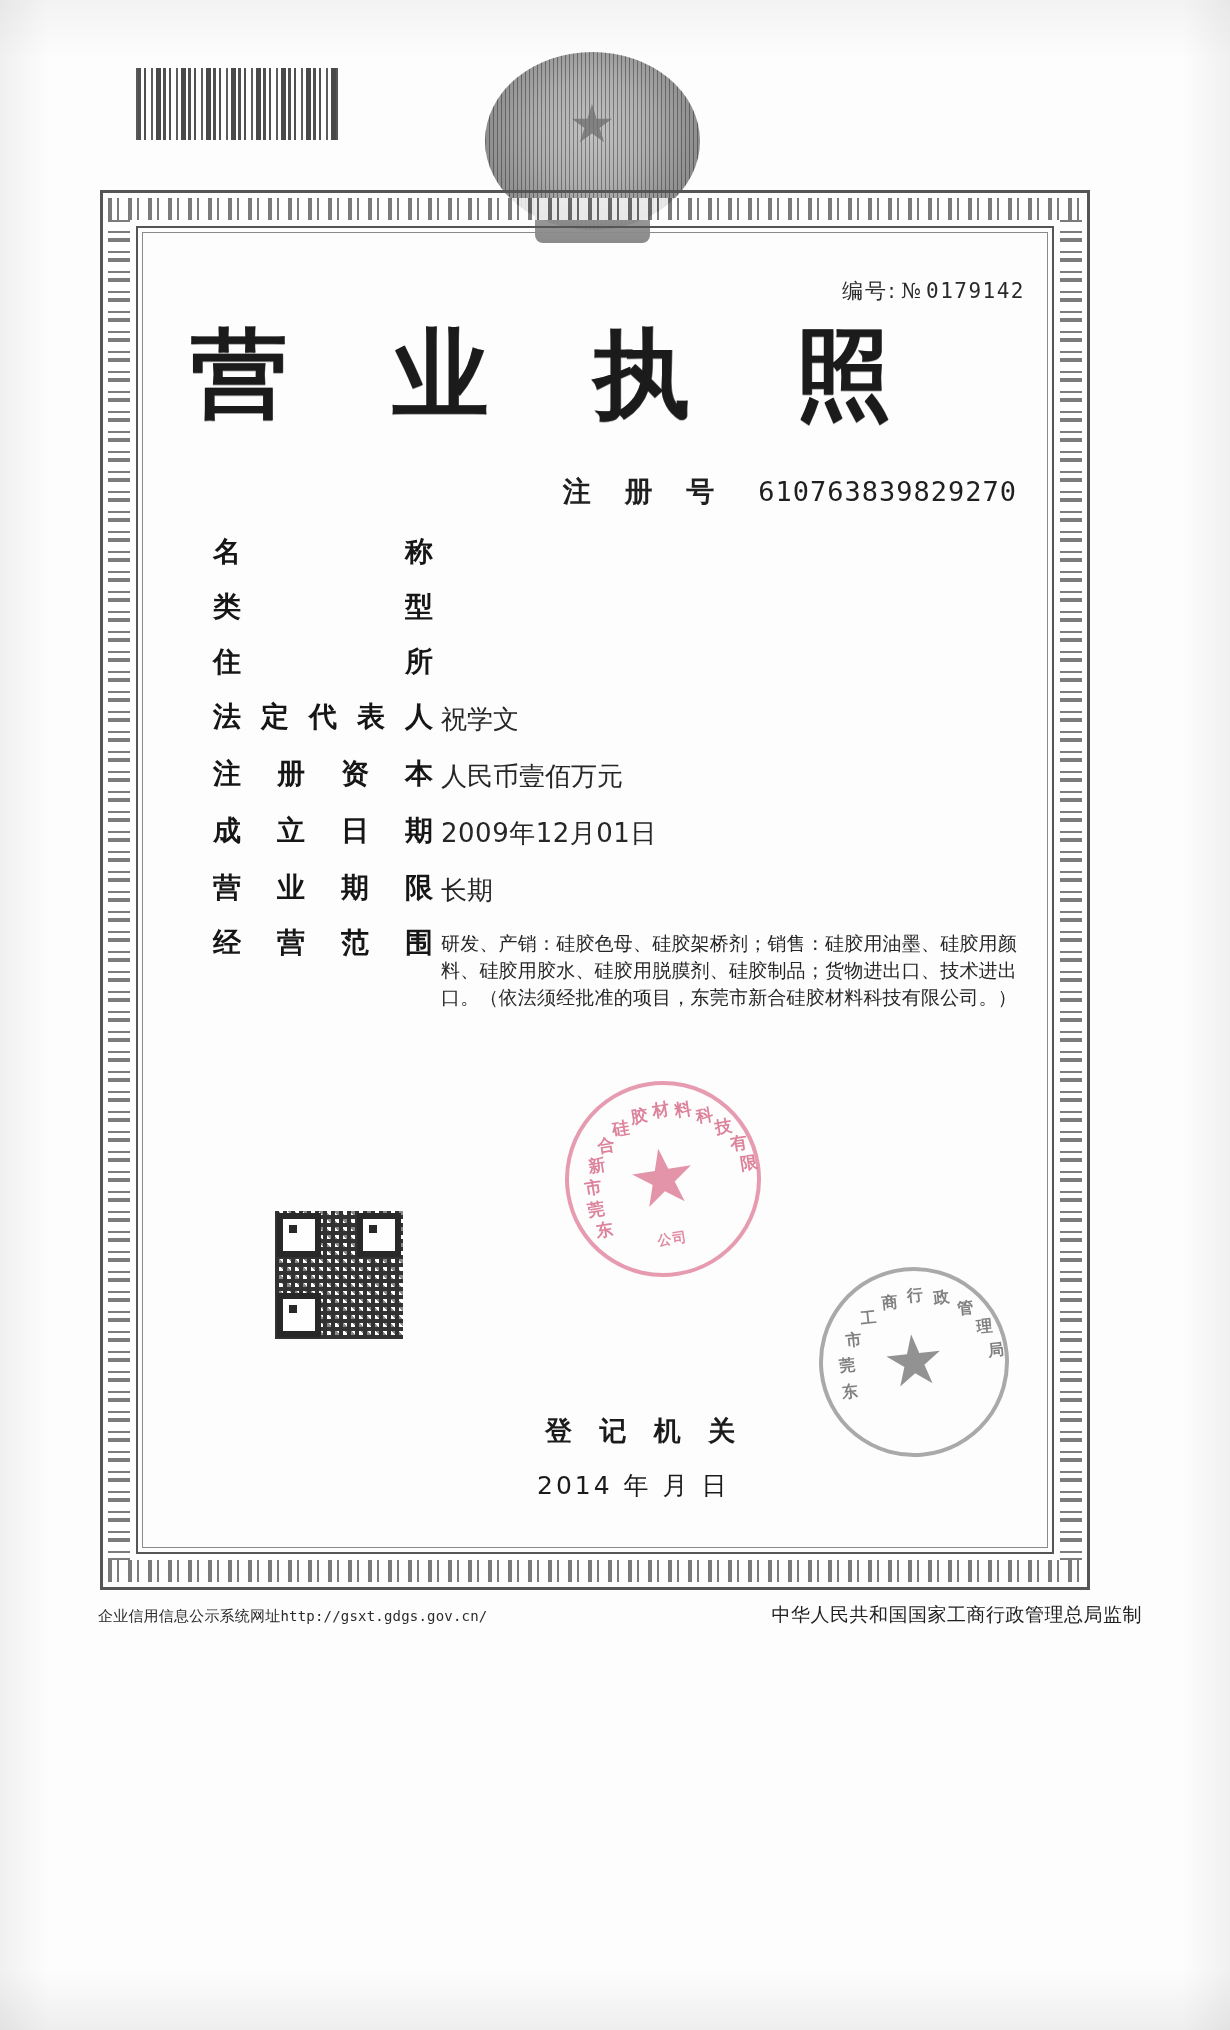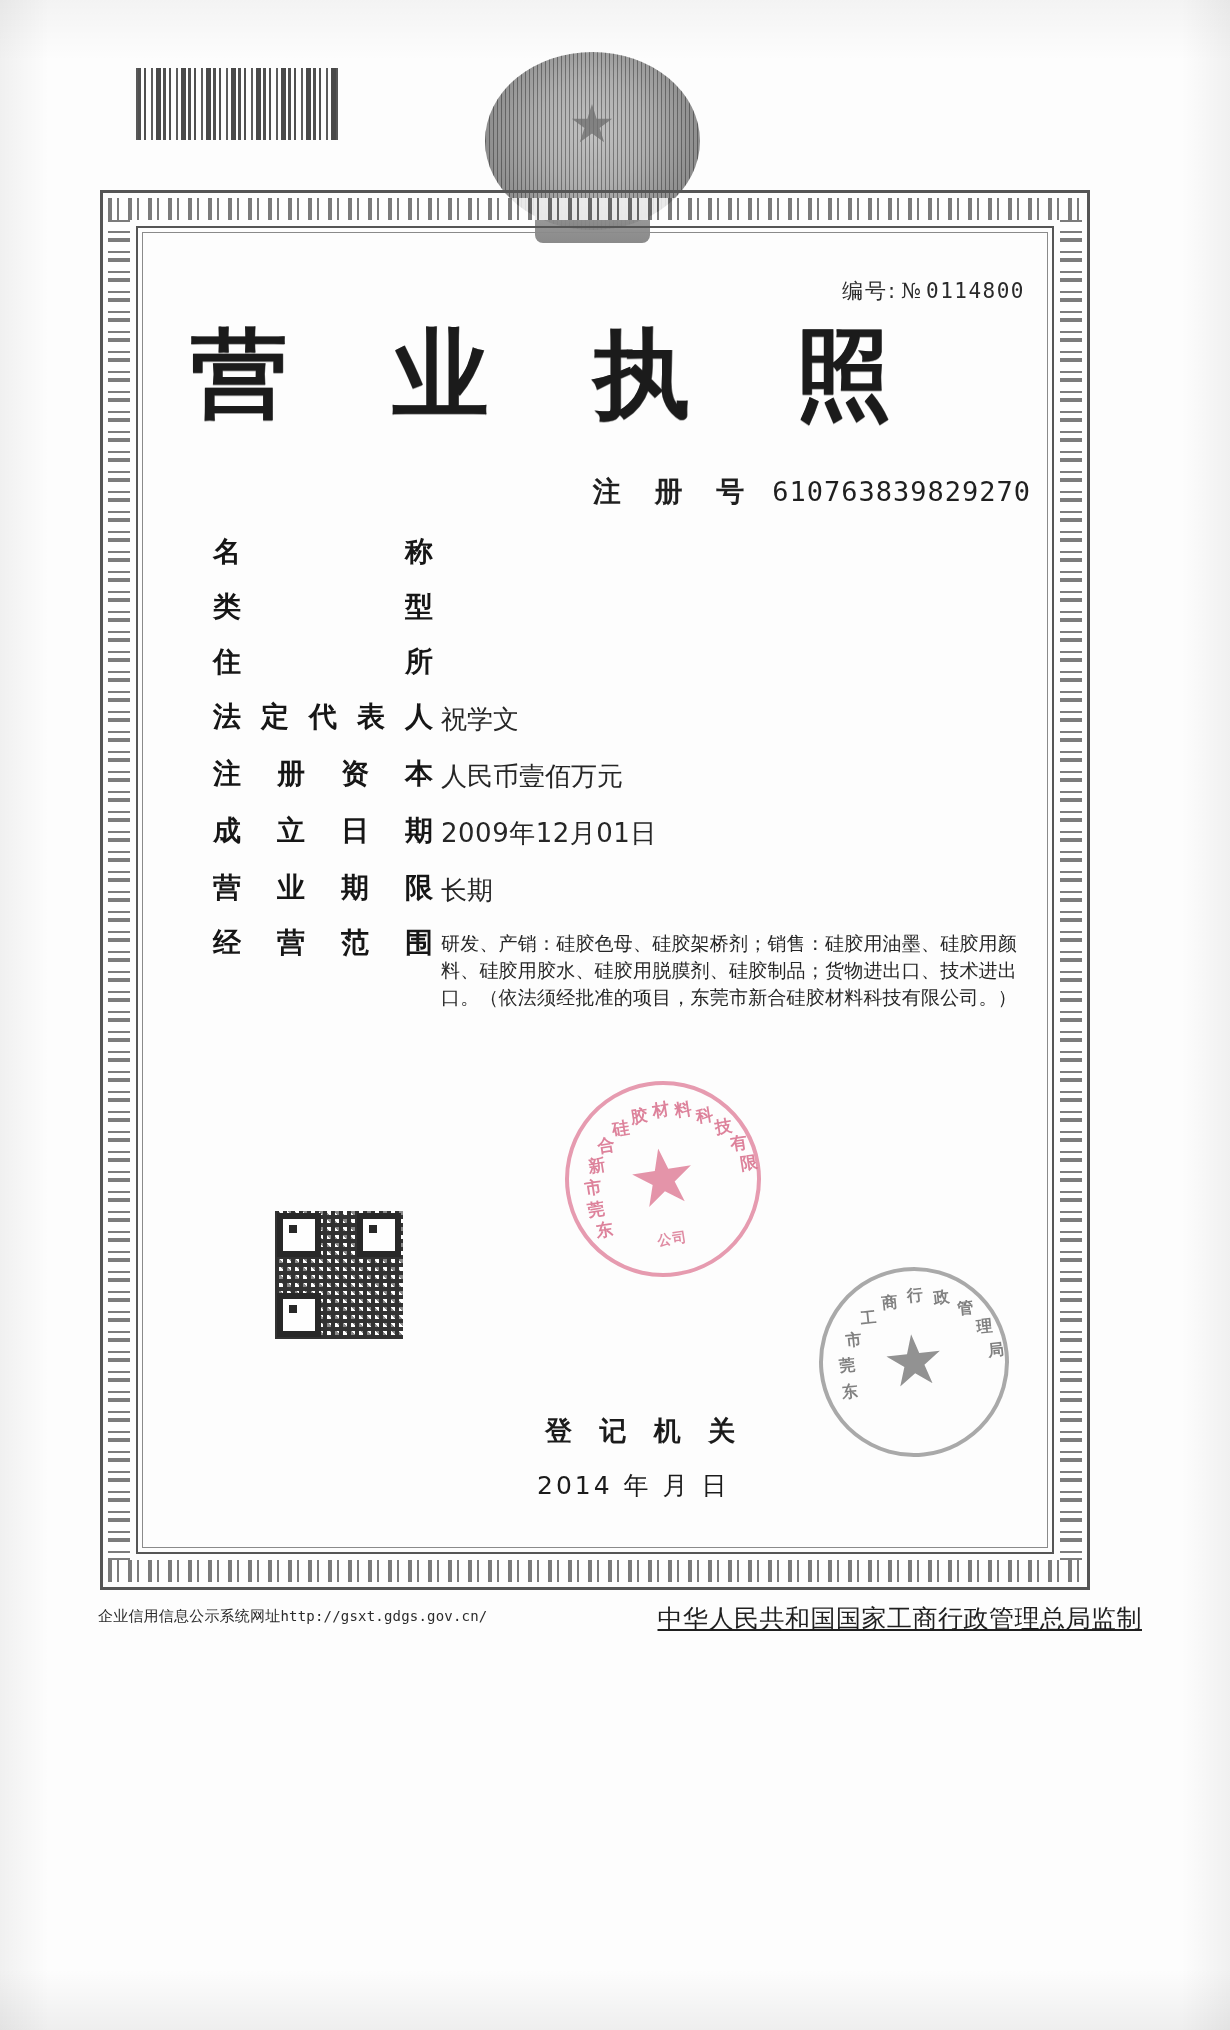--- a/index.html
+++ b/index.html
@@ -190,25 +190,25 @@
     letter-spacing: 36px;
     text-indent: 36px;
     color: #1b1b1b;
     line-height: 1.08;
     text-shadow: 0.6px 0 0 rgba(0,0,0,0.5), 0 0.6px 0 rgba(0,0,0,0.35);
   }
 
   
   #reg-row {
     position: absolute;
-    right: 4px;
+    right: 18px;
     top: 228px;
     display: flex;
     align-items: baseline;
-    gap: 16px;
+    gap: 32px;
   }
   #reg-row .reg-label {
     font-size: 28px;
     font-weight: bold;
     letter-spacing: 12px;
     color: #1f1f1f;
   }
   #reg-row .reg-value {
     font-family: "DejaVu Sans Mono", monospace;
     font-size: 27px;
@@ -408,24 +408,23 @@
     letter-spacing: 0.2px;
   }
   #footer-left .url {
     font-family: "DejaVu Sans Mono", monospace;
     font-size: 14px;
   }
   #footer-right {
     position: absolute;
     right: 88px;
     top: 1602px;
-    font-size: 25px;
+    font-size: 19px;
     color: #1f1f1f;
     letter-spacing: 0.5px;
-    text-decoration: underline;
   }
 </style>
 </head>
 <body>
 
 <div id="scan-sheet">
 
   <div id="barcode"></div>
 
   <div id="emblem">
@@ -437,21 +436,21 @@
 
   <div id="certificate">
     <div id="cert-border-outer"></div>
     <div id="cert-border-pattern"></div>
     <div id="cert-border-inner"></div>
     <div id="cert-border-inner2"></div>
 
     <div id="cert-content">
 
       <div id="serial-row">
-        <span class="serial-label">编号:</span><span class="serial-no-mark">№</span><span class="serial-value">0114800</span>
+        <span class="serial-label">编号:</span><span class="serial-no-mark">№</span><span class="serial-value">0179142</span>
       </div>
 
       <div id="cert-title">营 业 执 照</div>
 
       <div id="reg-row">
         <div class="reg-label">注 册 号</div>
         <div class="reg-value">610763839829270</div>
       </div>
 
       <div id="fields">

